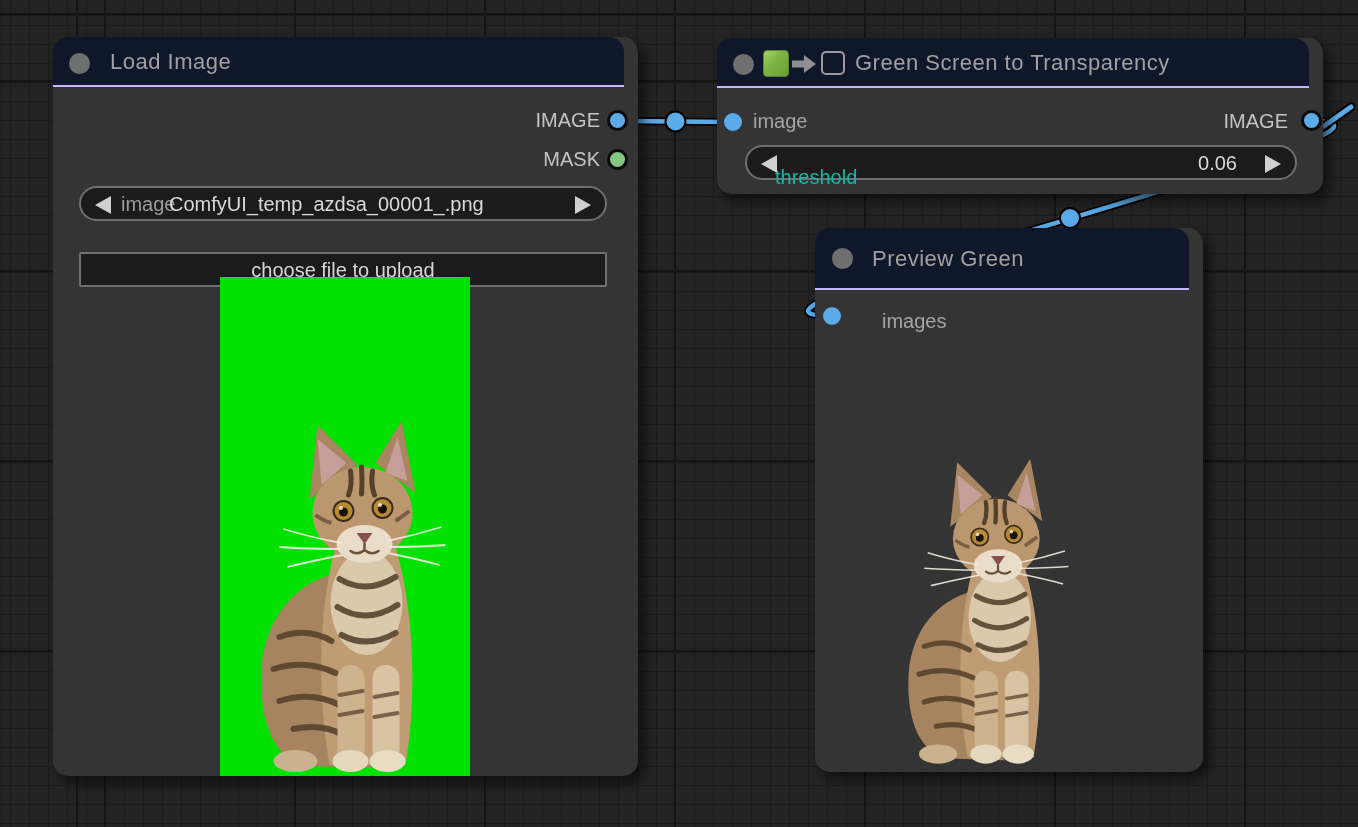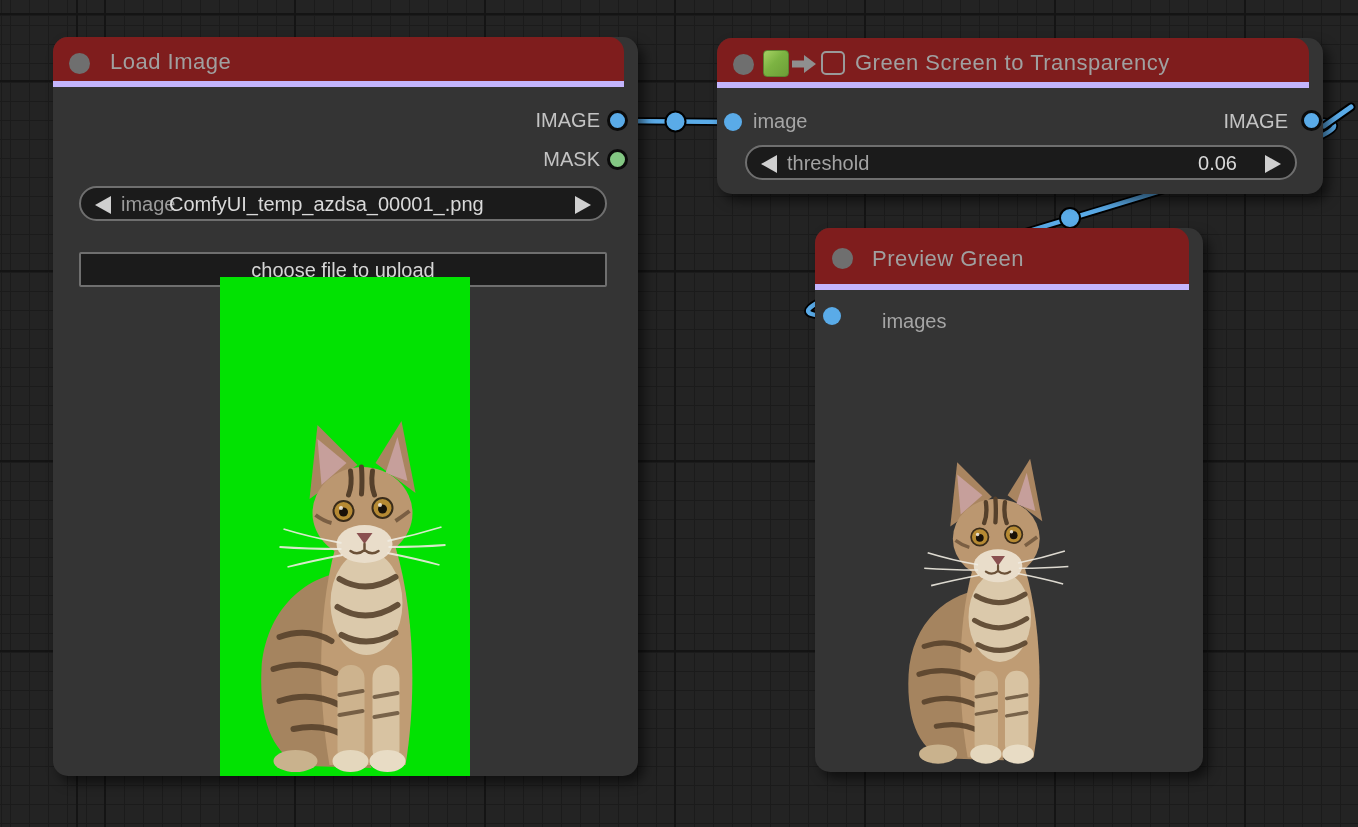--- a/index.html
+++ b/index.html
@@ -14,22 +14,22 @@
       repeating-linear-gradient(0deg,#1b1b1b 0 1px,transparent 1px 19px);
     background-position:104px 0,0 15px,10px 0,0 16px;
     font-family:"Liberation Sans",sans-serif;
   }
   .links{position:absolute;left:0;top:0;z-index:1;}
   .node{
     position:absolute;z-index:2;background:#343434;border-radius:15px;
     box-shadow:6px 7px 12px rgba(0,0,0,.55);
   }
   .titlebar{
-    position:absolute;left:0;top:0;right:14px;background:#7f1d1d;
-    border-radius:15px 15px 0 0;border-bottom:6px solid #c4b5fd;
+    position:absolute;left:0;top:0;right:14px;background:#0f172a;
+    border-radius:15px 15px 0 0;border-bottom:2px solid #c4b5fd;
   }
   .node-title{
     position:absolute;font-size:22px;color:#a0a0a0;white-space:nowrap;
     letter-spacing:.5px;
   }
   .collapse-dot{
     position:absolute;width:21px;height:21px;border-radius:50%;background:#6f6f6f;
   }
   .slot-label{position:absolute;font-size:20px;color:#c3c3c3;white-space:nowrap;}
   .slot-label.in{color:#a5a5a5;}
@@ -178,21 +178,21 @@
       <span class="gs-white-square" style="left:104px;top:13px;"></span>
       <span class="node-title" style="left:138px;top:12px;">Green Screen to Transparency</span>
     </div>
     <span class="slot-dot" style="left:7px;top:75px;width:18px;height:18px;background:#5aabe8;"></span>
     <span class="slot-label in" style="left:36px;top:72px;">image</span>
     <span class="slot-label" style="right:35px;top:72px;">IMAGE</span>
     <span class="slot-dot ringed" style="left:584px;top:72px;width:21px;height:21px;background:#5aabe8;"></span>
 
     <div class="widget pill" style="left:28px;top:107px;width:552px;">
       <span class="tri tri-left"></span>
-      <span class="wlabel" style="left:40px;color:#a3a3a3;">threshold</span>
+      <span class="wlabel" style="left:28px;color:#14b8a6;margin-top:14px;">threshold</span>
       <span class="wvalue" style="right:58px;">0.06</span>
       <span class="tri tri-right"></span>
     </div>
   </div>
 
   <div class="node" style="left:815px;top:228px;width:388px;height:544px;">
     <div class="titlebar" style="height:62px;">
       <span class="collapse-dot" style="left:17px;top:20px;"></span>
       <span class="node-title" style="left:57px;top:18px;">Preview Green</span>
     </div>

